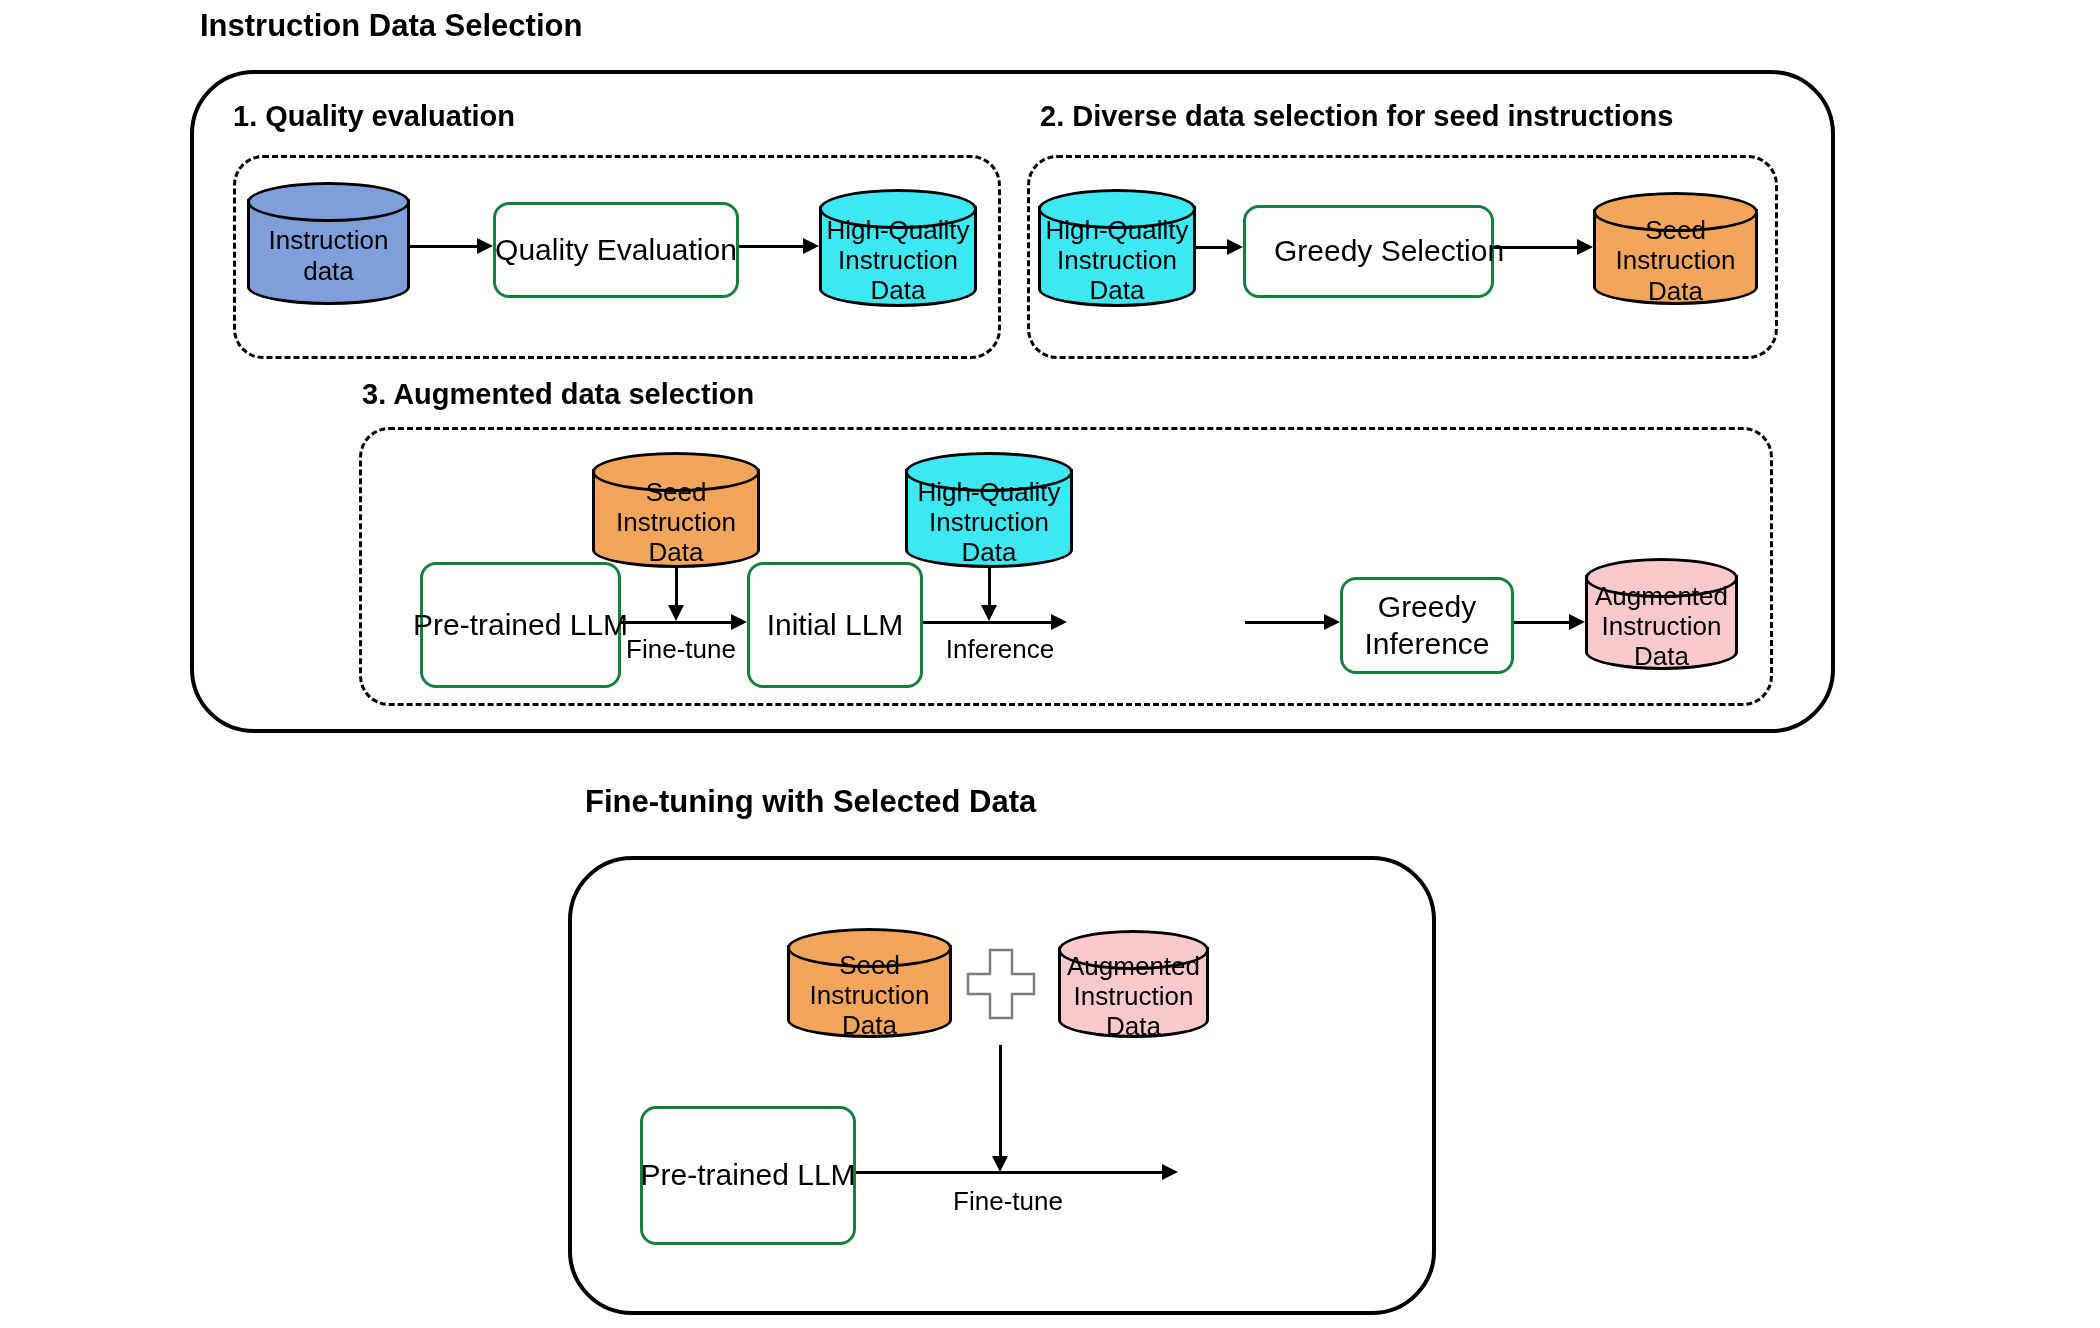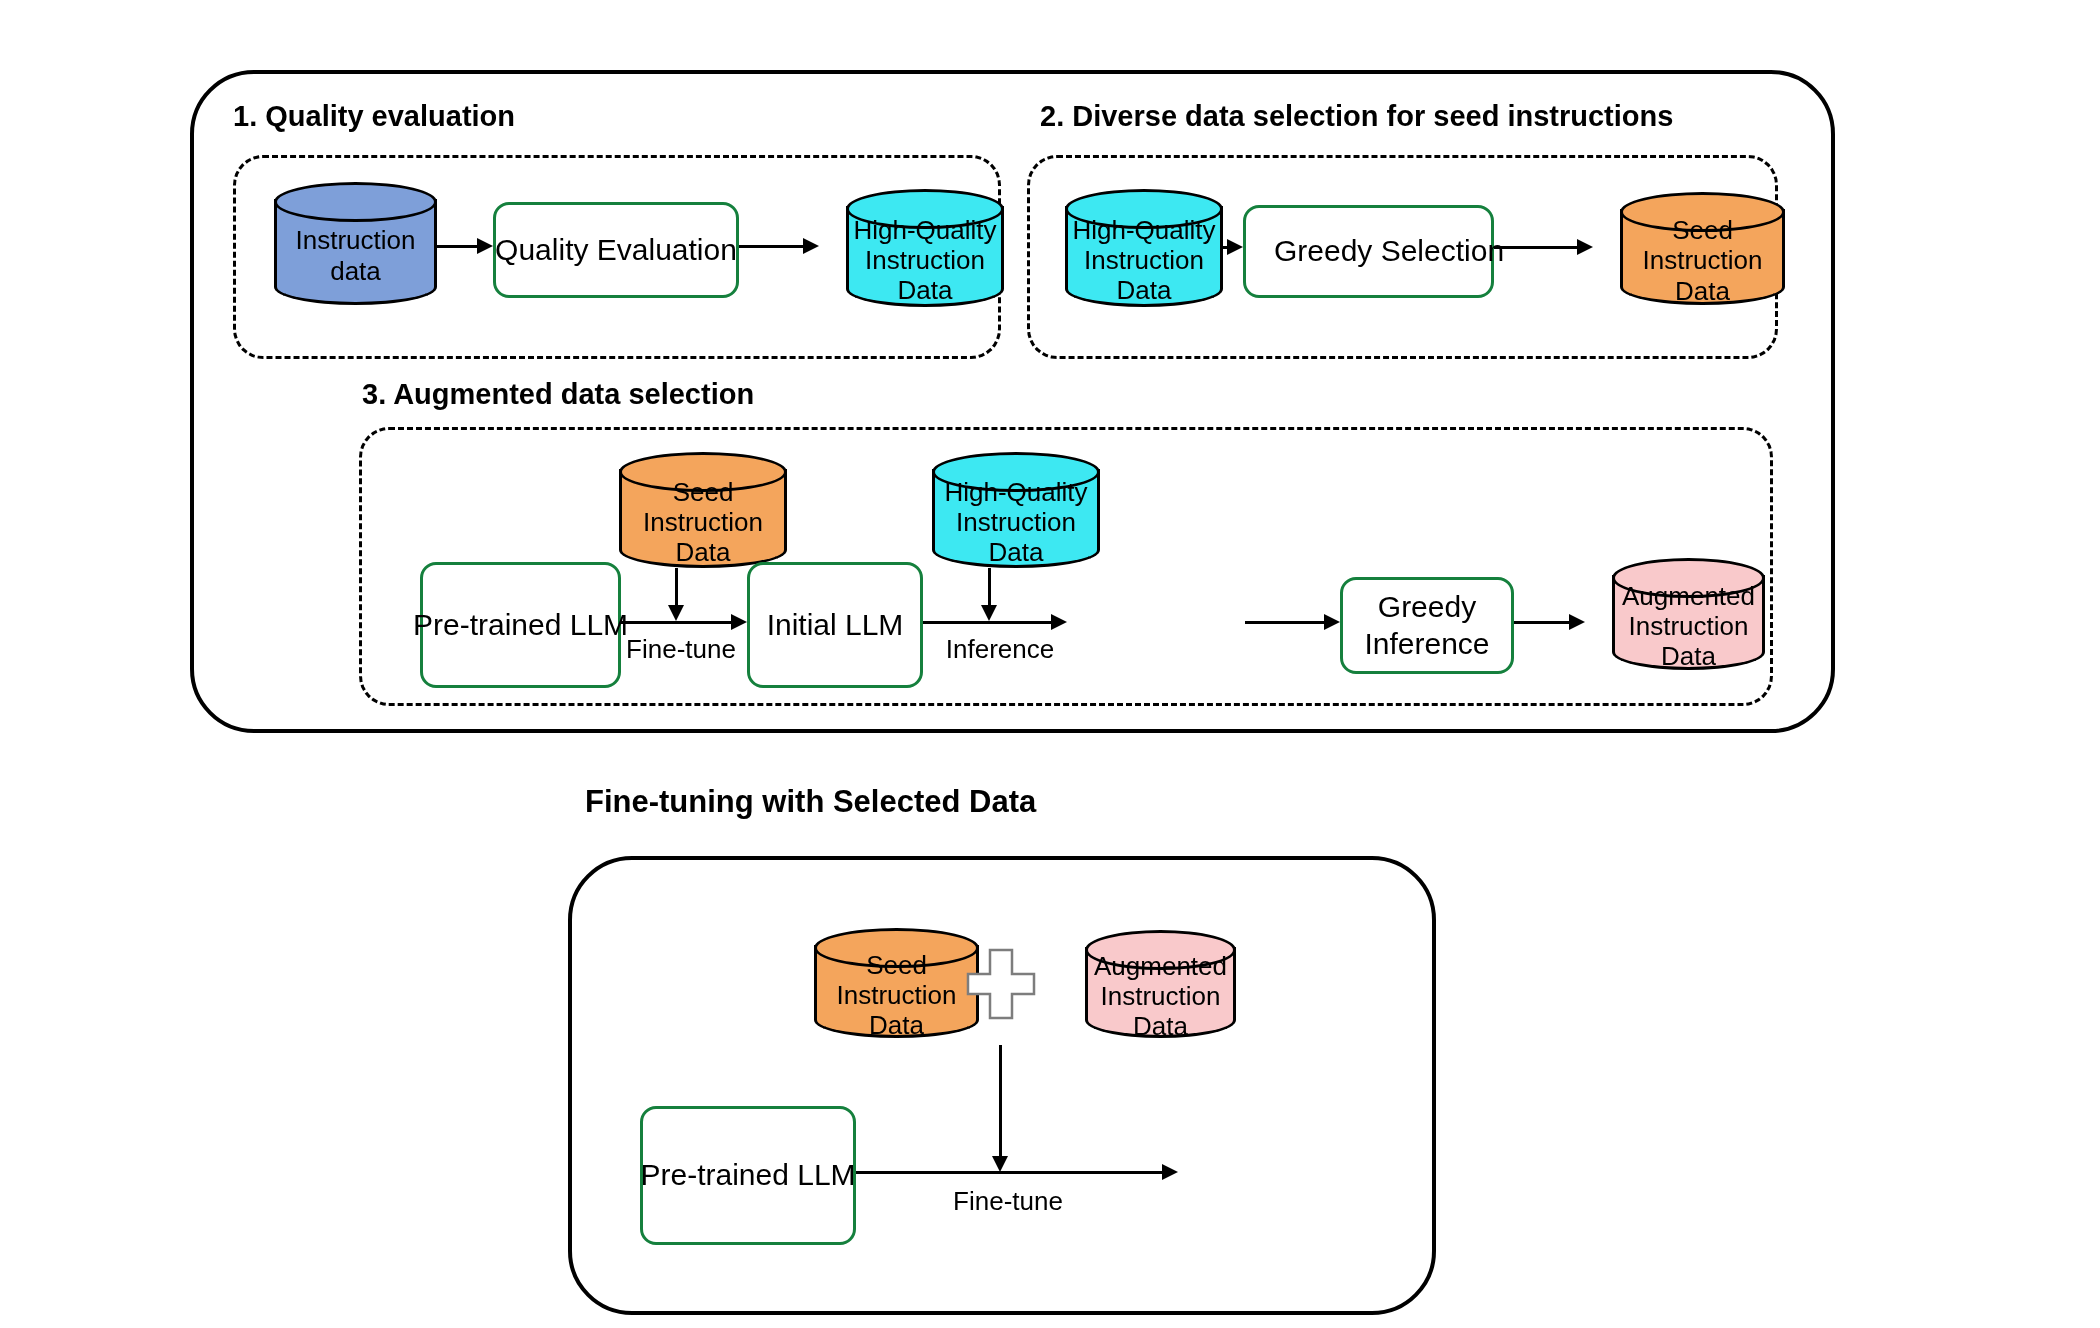--- a/index.html
+++ b/index.html
@@ -11,21 +11,21 @@
   .heading  { position:absolute; font-size:29px; font-weight:bold; white-space:nowrap; }
   .solidpanel { position:absolute; border:4px solid #000; border-radius:64px; background:#fff; }
   .dashpanel  { position:absolute; border:3px dashed #000; border-radius:30px; background:transparent; }
 
   .nbox {
     position:absolute; background:#fff; border:3px solid #15803d; border-radius:16px;
     display:flex; flex-direction:column; align-items:center; justify-content:center;
     text-align:center; font-size:30px; line-height:1.22; white-space:nowrap; z-index:3;
   }
 
-  .cyl { position:absolute; z-index:3;margin-left:27px; }
+  .cyl { position:absolute; z-index:3; }
   .cyl .ctop {
     position:absolute; left:0; right:0; top:0; height:34px;
     background:var(--fill); border:3px solid #000; border-radius:50%; z-index:2;
   }
   .cyl .cbody {
     position:absolute; left:0; right:0; top:17px; bottom:0;
     background:var(--fill); border:3px solid #000; border-top:none;
     border-radius:0 0 50% 50% / 0 0 18px 18px; z-index:1;
   }
   .cyl .clabel {
@@ -46,20 +46,21 @@
     border-top:16px solid #000; border-left:8px solid transparent; border-right:8px solid transparent;
   }
   .flowlabel { position:absolute; font-size:26px; text-align:center; white-space:nowrap; z-index:3; }
   .plus { position:absolute; z-index:3; }
 </style>
 </head>
 <body>
 
 <div class="canvas">
 
+  <div class="sectitle" style="left:200px; top:8px;">Instruction Data Selection</div>
 
   <div class="solidpanel" style="left:190px; top:70px; width:1637px; height:655px;"></div>
 
   <div class="heading" style="left:233px; top:100px;">1. Quality evaluation</div>
   <div class="dashpanel" style="left:233px; top:155px; width:762px; height:198px;"></div>
 
   <div class="cyl" style="left: 247px; top: 182px; width: 163px; height: 123px; --fill: #7E9FD9;">
     <div class="ctop"></div>
     <div class="cbody"></div>
     <div class="clabel">

